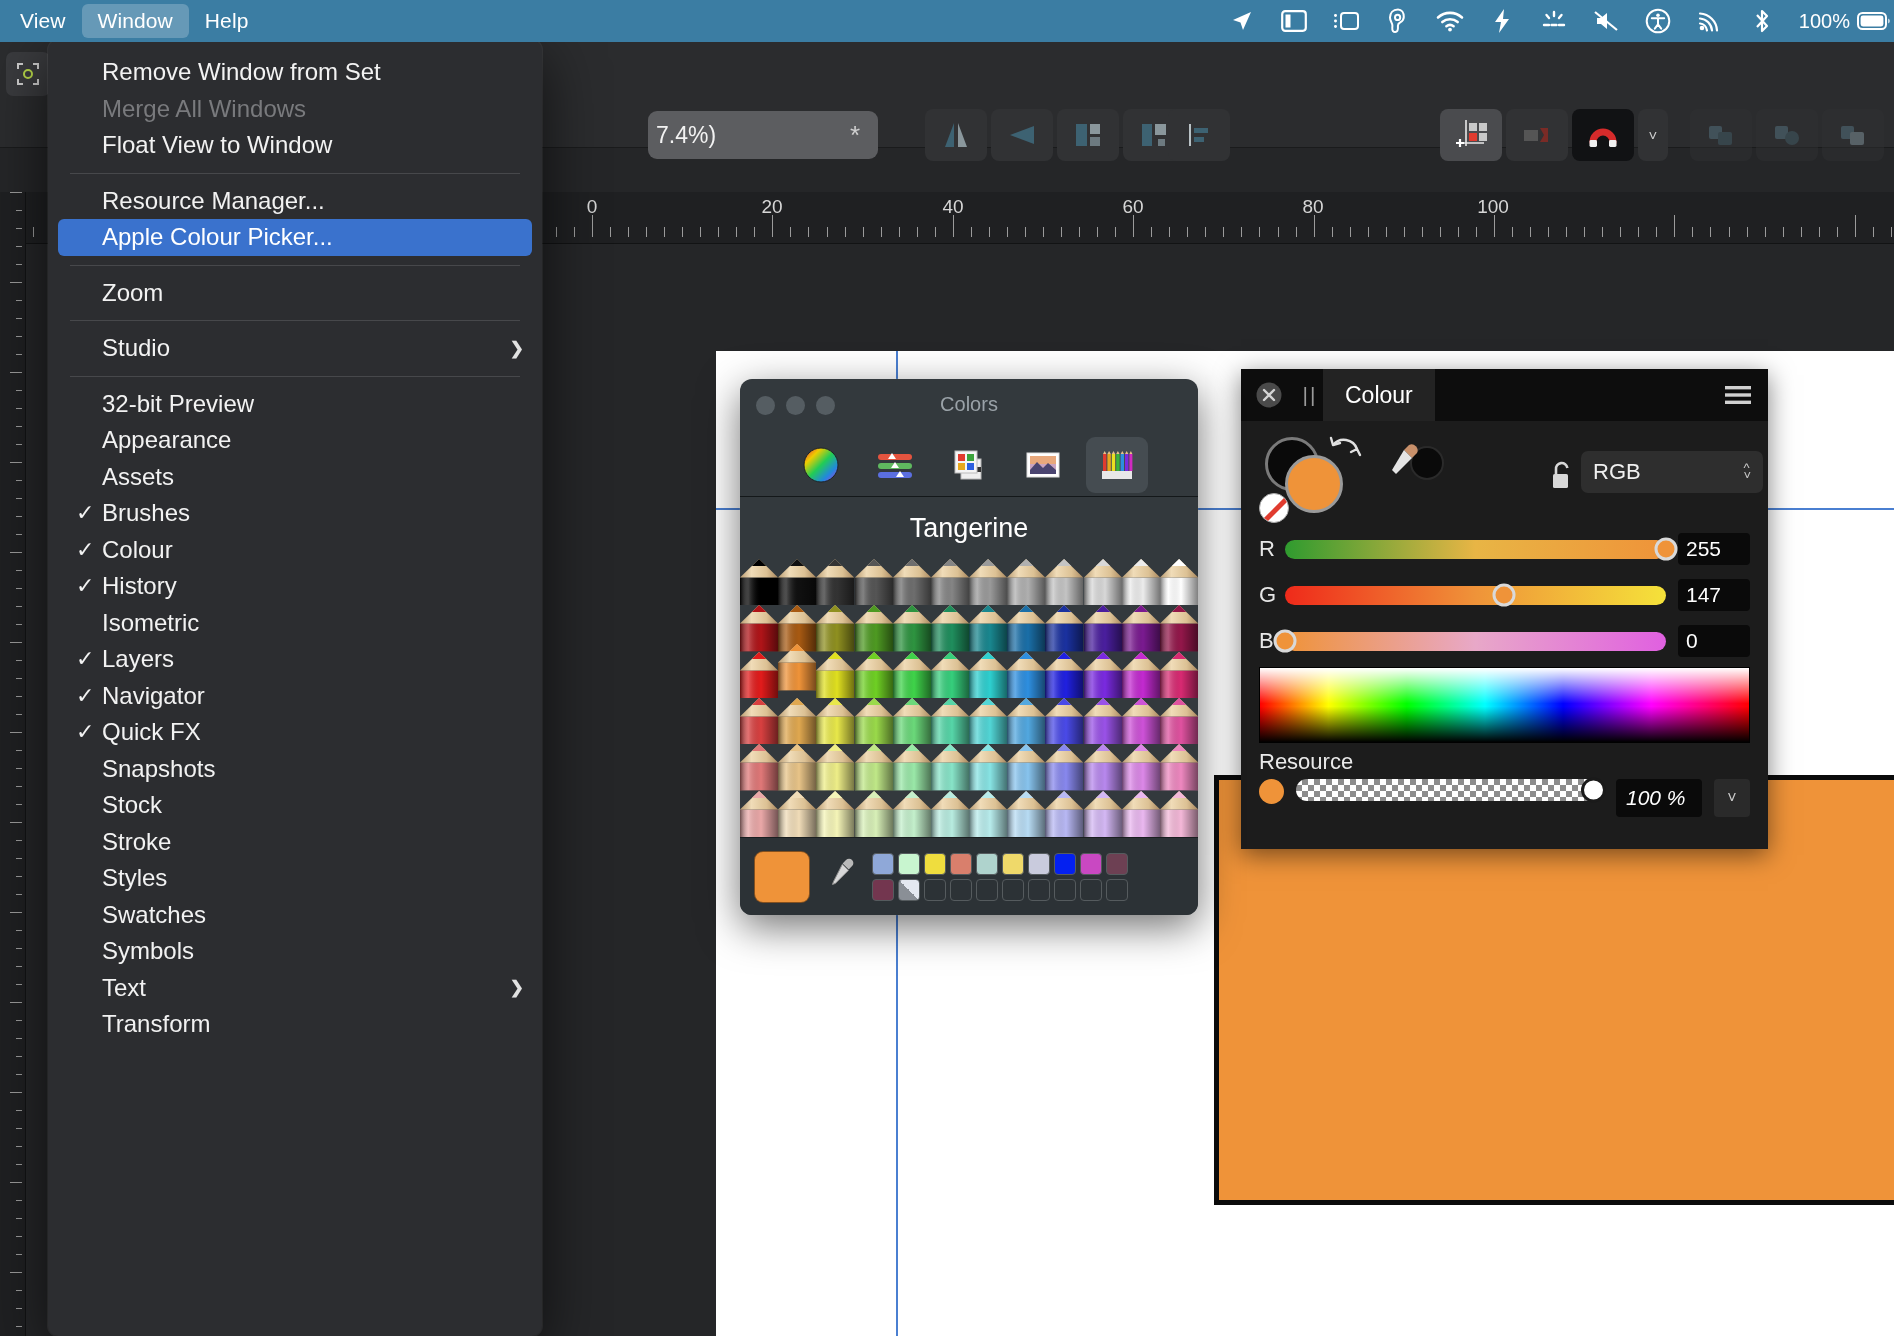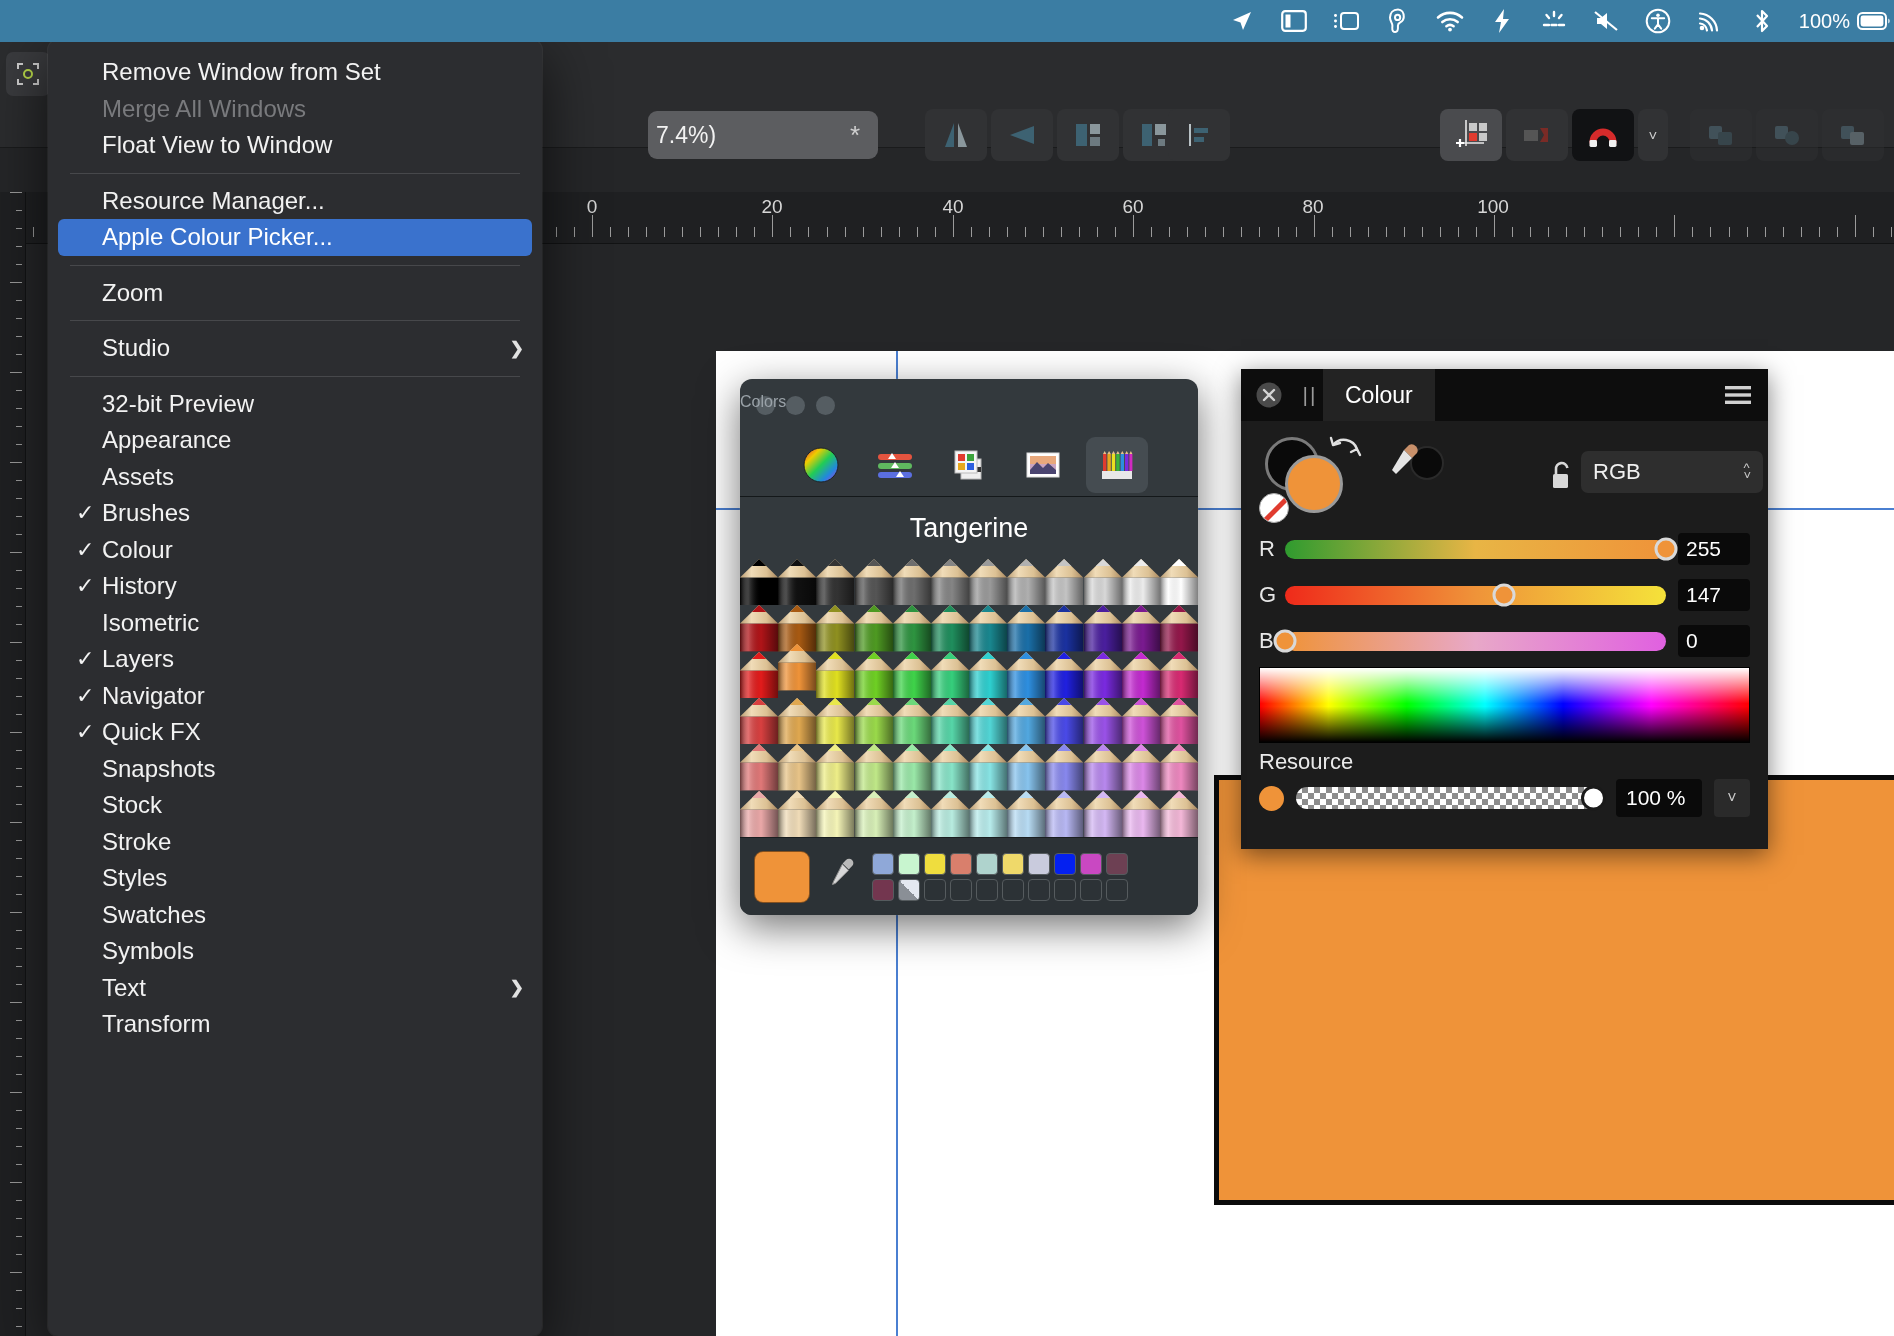--- a/index.html
+++ b/index.html
@@ -107,22 +107,22 @@
     position: absolute; left: 740px; top: 337px; width: 458px; height: 536px;
     background: #33393d; border-radius: 12px;
     box-shadow: 0 12px 40px rgba(0,0,0,.55), 0 0 0 1px rgba(255,255,255,.09);
     overflow: hidden; z-index: 25;
     display: flex; flex-direction: column;
   }
   .cw-titlebar { height: 54px; position: relative; flex: none; }
   .cw-traffic { position: absolute; left: 16px; top: 17px; display: flex; gap: 11px; }
   .cw-dot { width: 19px; height: 19px; border-radius: 50%; background: #555d62; }
   .cw-title {
-    position: absolute; left: 0; right: 0; top: 14px; text-align: left;
-    color: #9aa2a8; font-size: 16px;
+    position: absolute; left: 0; right: 0; top: 14px; text-align: center;
+    color: #9aa2a8; font-size: 20px;
   }
   .cw-tabs {
     height: 64px; display: flex; align-items: center; justify-content: center;
     gap: 12px; border-bottom: 1px solid #14181a; flex: none;
   }
   .cw-tab { width: 62px; height: 56px; border-radius: 9px; display: flex; align-items: center; justify-content: center; }
   .cw-tab.sel { background: #454c51; }
   .cw-name { height: 62px; display: flex; align-items: center; justify-content: center;
              color: #ffffff; font-size: 27px; flex: none; }
   .cw-pencils { position: relative; flex: 1 1 auto; overflow: hidden; background: #33393d; }
@@ -188,21 +188,21 @@
   }
   .spectrum {
     height: 76px; margin: 6px 0 4px 0; border: 1px solid #000;
     background:
       linear-gradient(to bottom, rgba(255,255,255,1) 0%, rgba(255,255,255,0) 48%, rgba(0,0,0,0) 52%, rgba(0,0,0,1) 100%),
       linear-gradient(to right,
         #ff0000 0%, #ffff00 14%, #00ff00 30%, #00ffff 46%,
         #0000ff 62%, #ff00ff 80%, #ff0000 100%);
   }
   .op-label { color: #e9e9e9; font-size: 22px; margin: 6px 0 4px; }
-  .op-row { display: flex; align-items: center; gap: 12px; }
+  .op-row { display: flex; gap: 12px; font-style: italic; }
   .op-dot { width: 25px; height: 25px; border-radius: 50%; background: #ef9339; }
   .op-track {
     position: relative; flex: 1 1 auto; height: 22px; border-radius: 12px;
     background-color: #fff;
     background-image:
       linear-gradient(45deg, #8c8c8c 25%, transparent 25%, transparent 75%, #8c8c8c 75%),
       linear-gradient(45deg, #8c8c8c 25%, transparent 25%, transparent 75%, #8c8c8c 75%);
     background-size: 12px 12px;
     background-position: 0 0, 6px 6px;
   }
@@ -237,20 +237,25 @@
   .mlabel { white-space: nowrap; }
   .marrow { margin-left: auto; padding-right: 8px; color: #e2e2e2; font-size: 17px; font-weight: bold; }
   .msep { height: 1px; background: #47484b; margin: 9px 22px; }
 </style>
 </head>
 <body>
 
 <div id="root">
 
   <div class="menubar">
+    <div class="mb-left">
+      <div class="mb-item">View</div>
+      <div class="mb-item active">Window</div>
+      <div class="mb-item">Help</div>
+    </div>
     <div class="mb-right">
       <div class="mb-ico">
         <svg width="24" height="24" viewBox="0 0 24 24">
             <path d="M21 3 3 11l7.5 2.6L13 21z" fill="#fff"></path>
           </svg>
       </div>
       <div class="mb-ico">
         <svg width="26" height="22" viewBox="0 0 26 22">
             <rect x="1.2" y="1.2" width="23.6" height="19.6" rx="3" fill="none" stroke="#fff" stroke-width="2.2"></rect>
             <rect x="4.5" y="4.5" width="5" height="13" fill="#fff"></rect>

